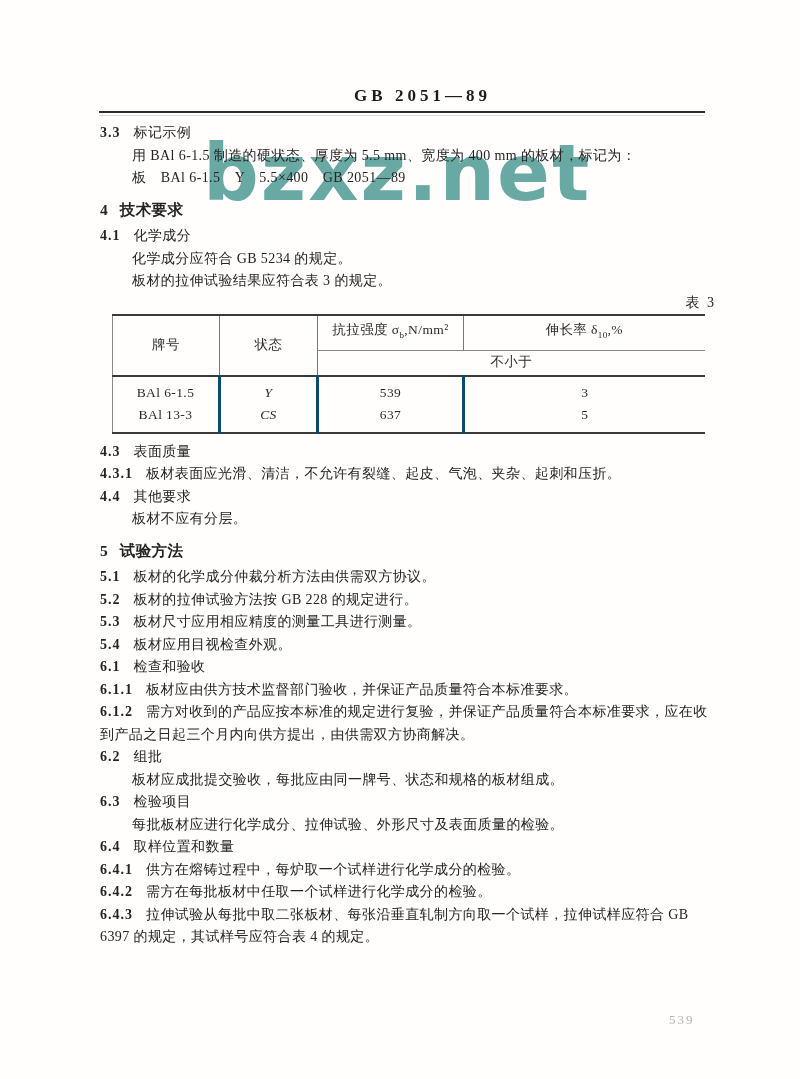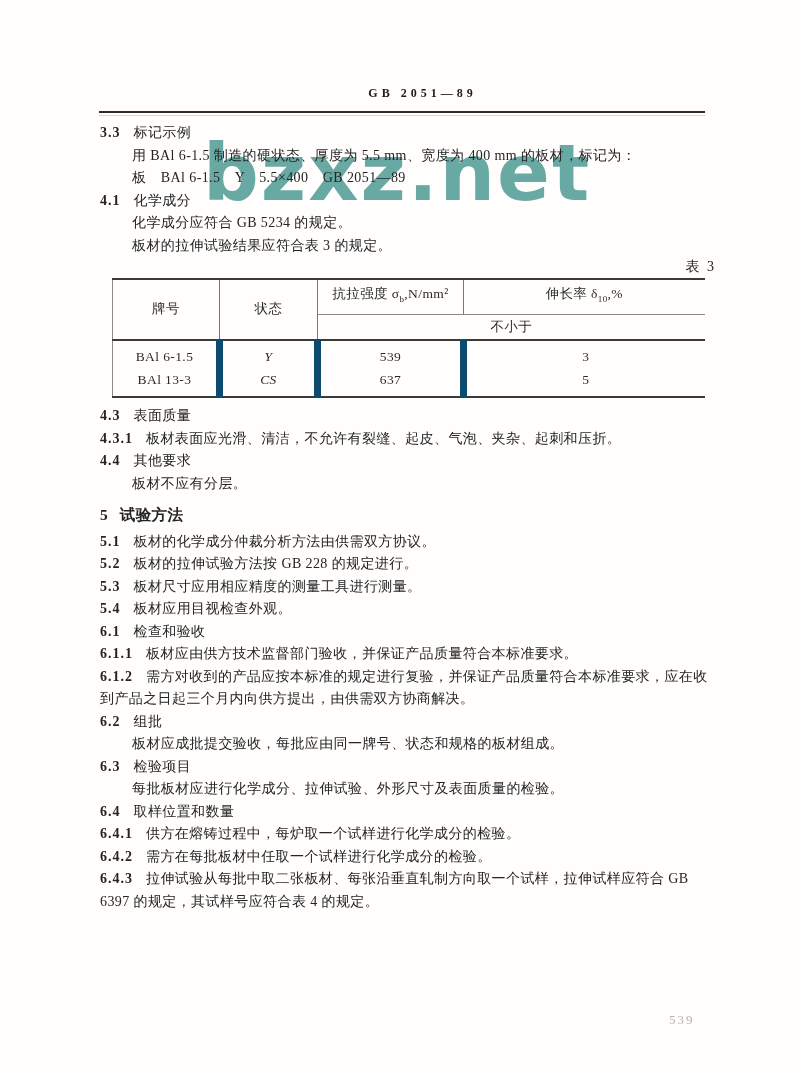--- a/index.html
+++ b/index.html
@@ -8,21 +8,21 @@
     width:800px;height:1079px;
     background:#fffefd;
     overflow:hidden;
     font-family:"Liberation Serif","DejaVu Serif",serif;
     color:#242424;
   }
   
   .std-code{
     position:absolute;top:86px;left:0;right:0;
     text-align:center;padding-left:45px;
-    font-weight:bold;font-size:12px;letter-spacing:4px;
+    font-weight:bold;font-size:17px;letter-spacing:4px;
     color:#1c1c1c;
   }
   .header-rule{
     position:absolute;top:111px;left:99px;width:606px;height:2px;
     background:#2c2c2c;
   }
   .header-rule-shadow{
     position:absolute;top:115px;left:99px;width:606px;height:1px;
     background:#d8d8d8;
   }
@@ -62,21 +62,21 @@
   table.t3 th,table.t3 td{
     font-weight:normal;text-align:center;vertical-align:middle;
     padding:0;
   }
   table.t3 thead{border-bottom:2px solid #3a3a3a;}
   th.cell-brand,th.cell-state{border-right:1px solid #787878;}
   th.cell-strength{border-right:1px solid #787878;border-bottom:1px solid #8a8a8a;}
   th.cell-elong{border-bottom:1px solid #8a8a8a;}
   tr.hdr1 th{height:34px;}
   tr.hdr2 th{height:24px;}
-  td.cell-brand,td.cell-state,td.cell-strength{border-right:7px solid #0c4a6e;}
+  td.cell-brand,td.cell-state,td.cell-strength{border-right:3px solid #0c4a6e;}
   tr.data td{height:21px;}
   tr.data-first td{padding-top:5px;}
   tr.data-last td{padding-bottom:5px;}
   .italic{font-style:italic;}
   table.t3 sub{font-size:9px;}
   
   .page-num{
     position:absolute;left:669px;top:1012px;z-index:1;
     font-size:13px;color:#b3b3b3;letter-spacing:2px;
   }
@@ -93,20 +93,23 @@
   <div class="header-rule-shadow"></div>
 
   <div class="content">
 
     <div class="line">
       <span class="num">3.3</span><span>标记示例</span>
     </div>
     <div class="line para">用 BAl 6-1.5 制造的硬状态、厚度为 5.5 mm、宽度为 400 mm 的板材，标记为：</div>
     <div class="line para">板　BAl 6-1.5　Y　5.5×400　GB 2051—89</div>
 
+    <div class="heading">
+      <span class="num">4</span><span>技术要求</span>
+    </div>
     <div class="line">
       <span class="num">4.1</span><span>化学成分</span>
     </div>
     <div class="line para">化学成分应符合 GB 5234 的规定。</div>
     <div class="line para">板材的拉伸试验结果应符合表 3 的规定。</div>
 
     <div class="tbl-caption">表 3</div>
     <table class="t3">
       <colgroup>
         <col style="width:107px">

